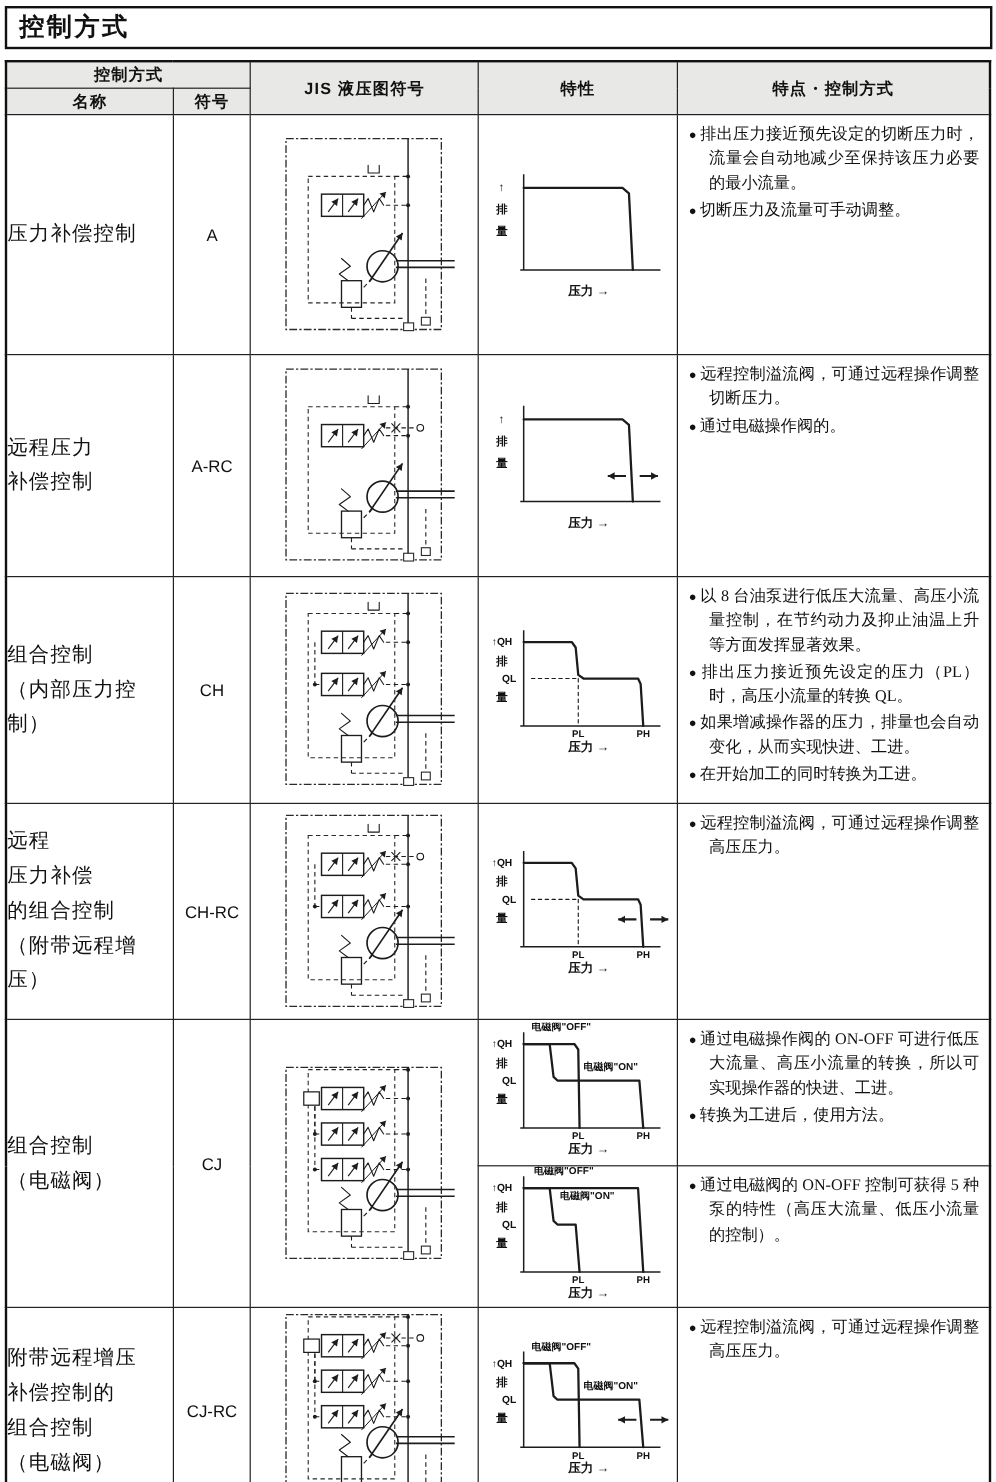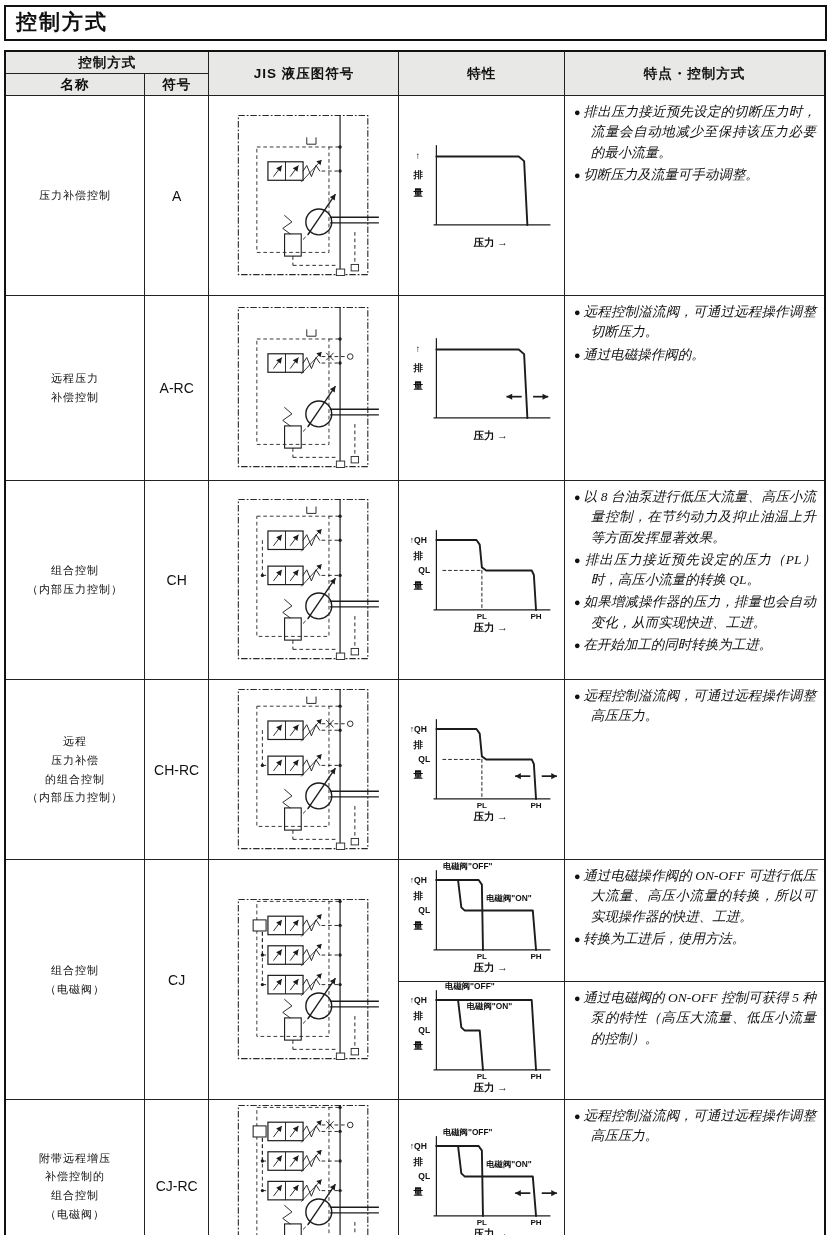--- a/index.html
+++ b/index.html
@@ -4,25 +4,25 @@
 <style>
   html,body{margin:0;padding:0;background:#fff;}
   body{width:830px;height:1235px;font-family:"Liberation Serif","DejaVu Serif",serif;color:#111;overflow:hidden;}
   .page{padding:5px 3px 0 4px;}
   .title-box{border:2.5px solid #111;font-family:"Liberation Sans","DejaVu Sans",sans-serif;
     font-weight:bold;font-size:21px;padding:1px 10px 3px;letter-spacing:2px;}
   table.ctl{border-collapse:collapse;table-layout:fixed;width:822px;margin-top:9px;border:2.5px solid #111;}
   th,td{border:1.5px solid #222;padding:0;}
   thead th{background:#e8e8e6;font-family:"Liberation Sans","DejaVu Sans",sans-serif;
     font-size:13.5px;font-weight:bold;height:21px;letter-spacing:1px;}
-  td.c-name{font-size:11px;text-align:center;vertical-align:middle;white-space:pre-line;line-height:1.7;letter-spacing:1px;}
+  td.c-name{font-size:17px;vertical-align:middle;white-space:pre-line;line-height:1.7;letter-spacing:1px;}
   td.c-sym{font-family:"Liberation Sans","DejaVu Sans",sans-serif;font-size:14px;text-align:center;vertical-align:middle;}
   td.c-jis{text-align:center;vertical-align:middle;}
   td.c-graph{text-align:center;vertical-align:middle;}
-  td.c-feat{vertical-align:top;padding:6px 8px 22px 9px;font-style:italic;}
+  td.c-feat{vertical-align:top;padding:6px 8px 12px 9px;}
   ul.features{margin:0;padding:0;list-style:none;font-size:13.5px;line-height:1.5;text-align:justify;}
   ul.features li{padding-left:1.25em;text-indent:-1.25em;margin:0 0 2px 0;}
   ul.features li::before{content:"\25CF  ";font-size:0.8em;}
   tr.r1{height:200px;} tr.r2{height:185px;} tr.r3{height:180px;} tr.r4{height:180px;}
   tr.r5a{height:122px;} tr.r5b{height:101px;} tr.r6{height:170px;}
   svg{display:block;margin:0 auto;}
   svg text{font-family:"Liberation Sans","DejaVu Sans",sans-serif;}
 </style>
 </head>
 <body>
@@ -244,21 +244,21 @@
               <li>排出压力接近预先设定的压力（PL）时，高压小流量的转换 QL。</li>
               <li>如果增减操作器的压力，排量也会自动变化，从而实现快进、工进。</li>
               <li>在开始加工的同时转换为工进。</li>
             </ul>
           </td>
       </tr>
       <tr class="r4">
         <td class="c-name">远程
 压力补偿
 的组合控制
-（内部压力控制）</td>
+（附带远程增压）</td>
         <td class="c-sym">CH-RC</td>
         <td class="c-jis">
             <svg viewBox="0 0 170 186" width="158" height="172">
               <rect x="14" y="6" width="140" height="172" fill="none" stroke="#2a2a2a" stroke-width="1.2" stroke-dasharray="7,2,2,2"></rect>
               <line x1="124" y1="6" x2="124" y2="178" stroke="#1c1c1c" stroke-width="1.3"></line>
               <rect x="120" y="172" width="9" height="7" fill="#fff" stroke="#2a2a2a" stroke-width="1"></rect>
               <circle cx="101" cy="121" r="14" fill="#fff" stroke="#1c1c1c" stroke-width="1.5"></circle>
               <line x1="89" y1="135" x2="119" y2="91" stroke="#1c1c1c" stroke-width="1.5"></line>
               <polygon points="119,91 118.26390654913509,97.76004189569811 112.97605155516679,94.15468621799245" fill="#1c1c1c"></polygon>
               <line x1="113" y1="116" x2="166" y2="116" stroke="#1c1c1c" stroke-width="1.4"></line>

